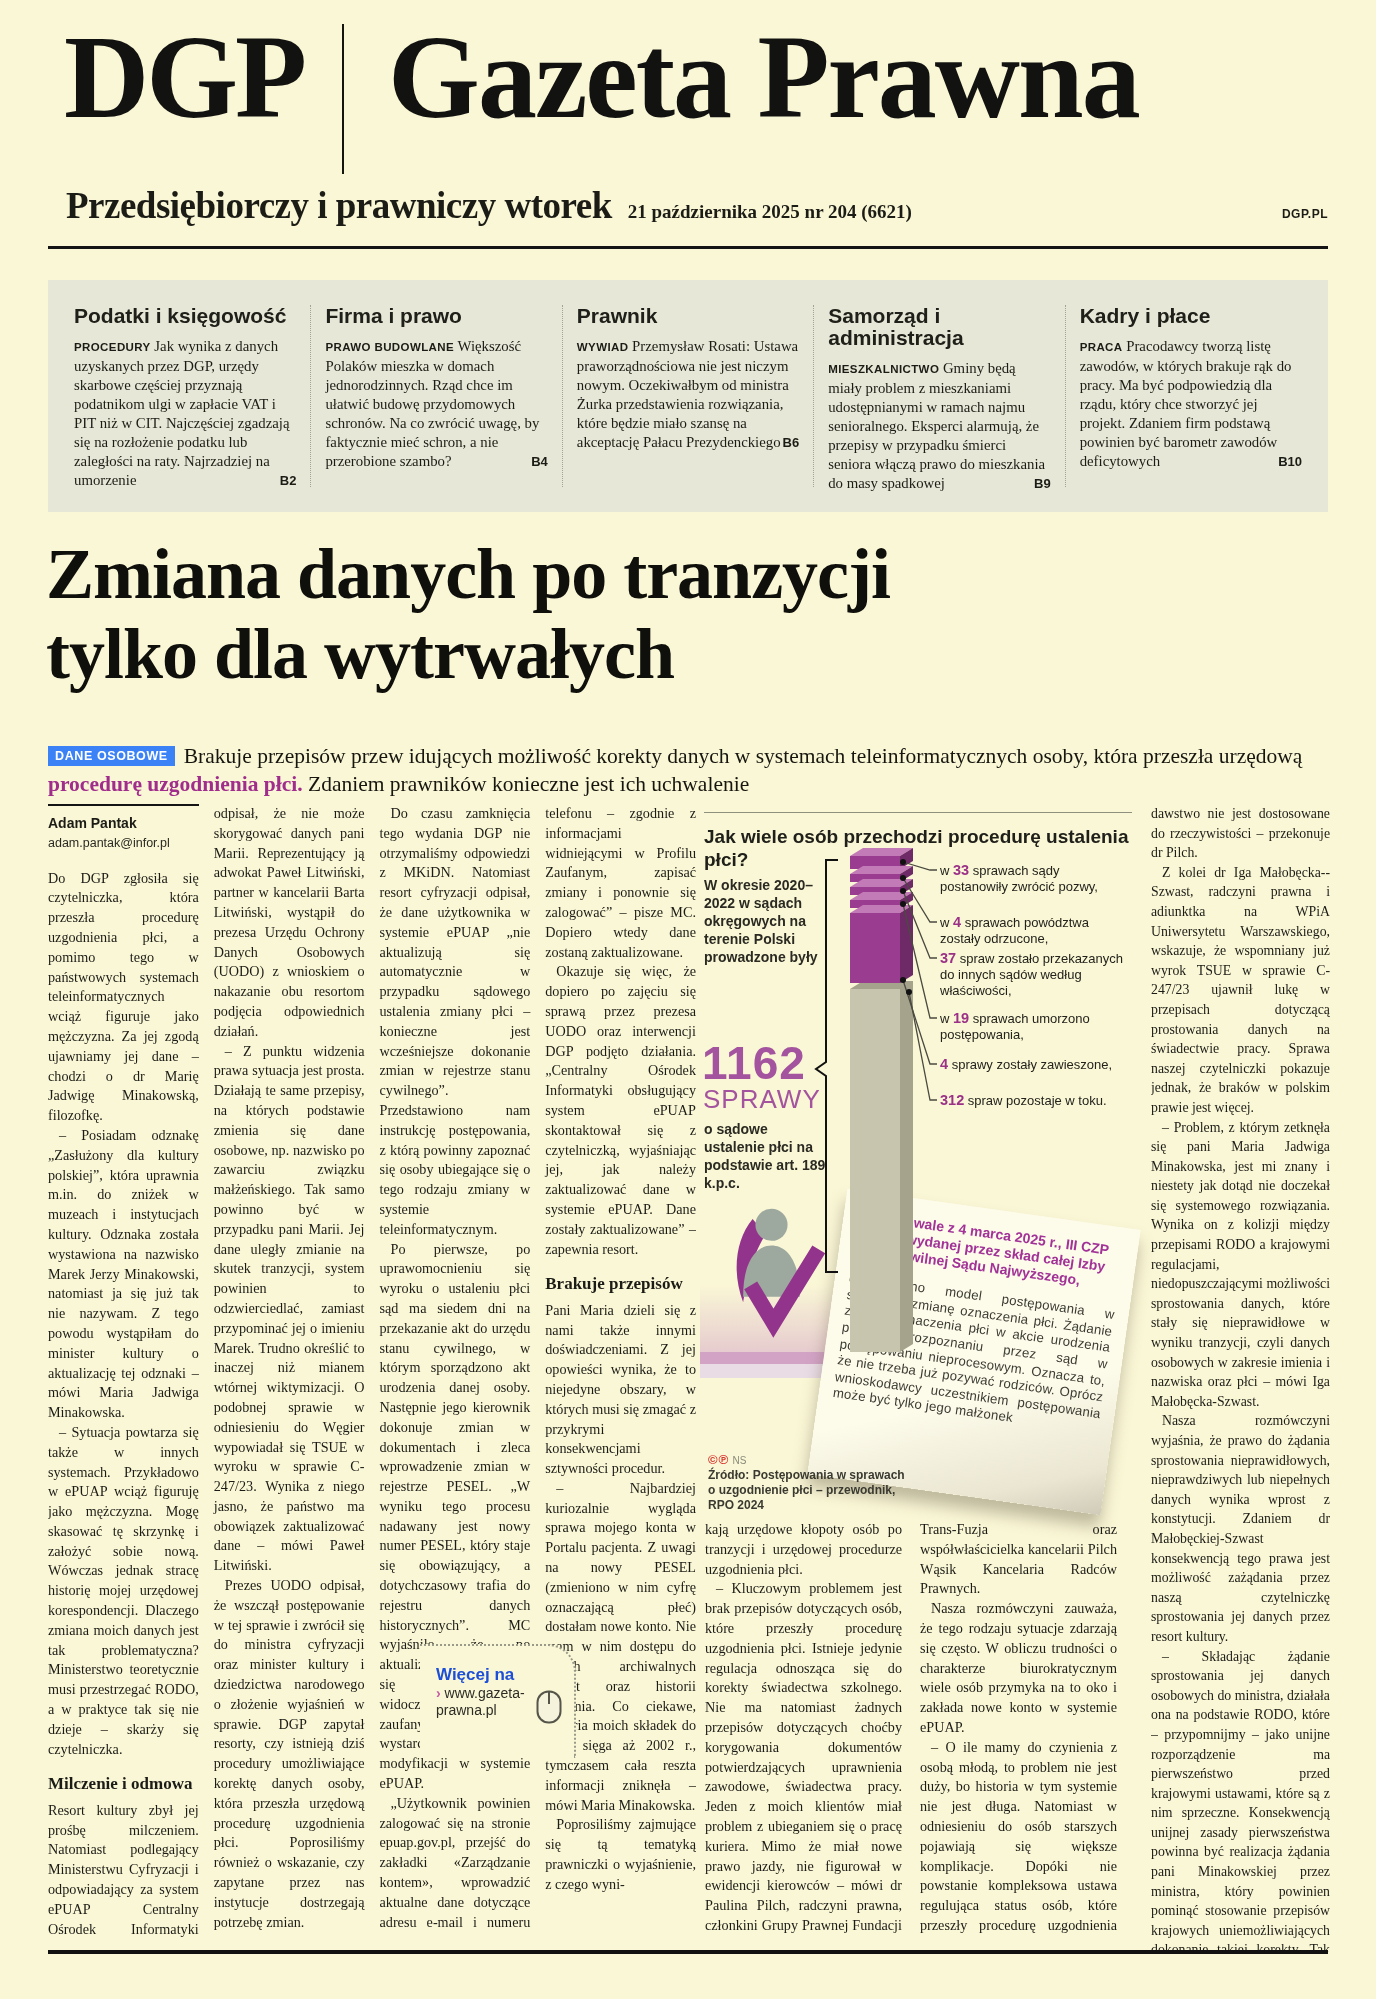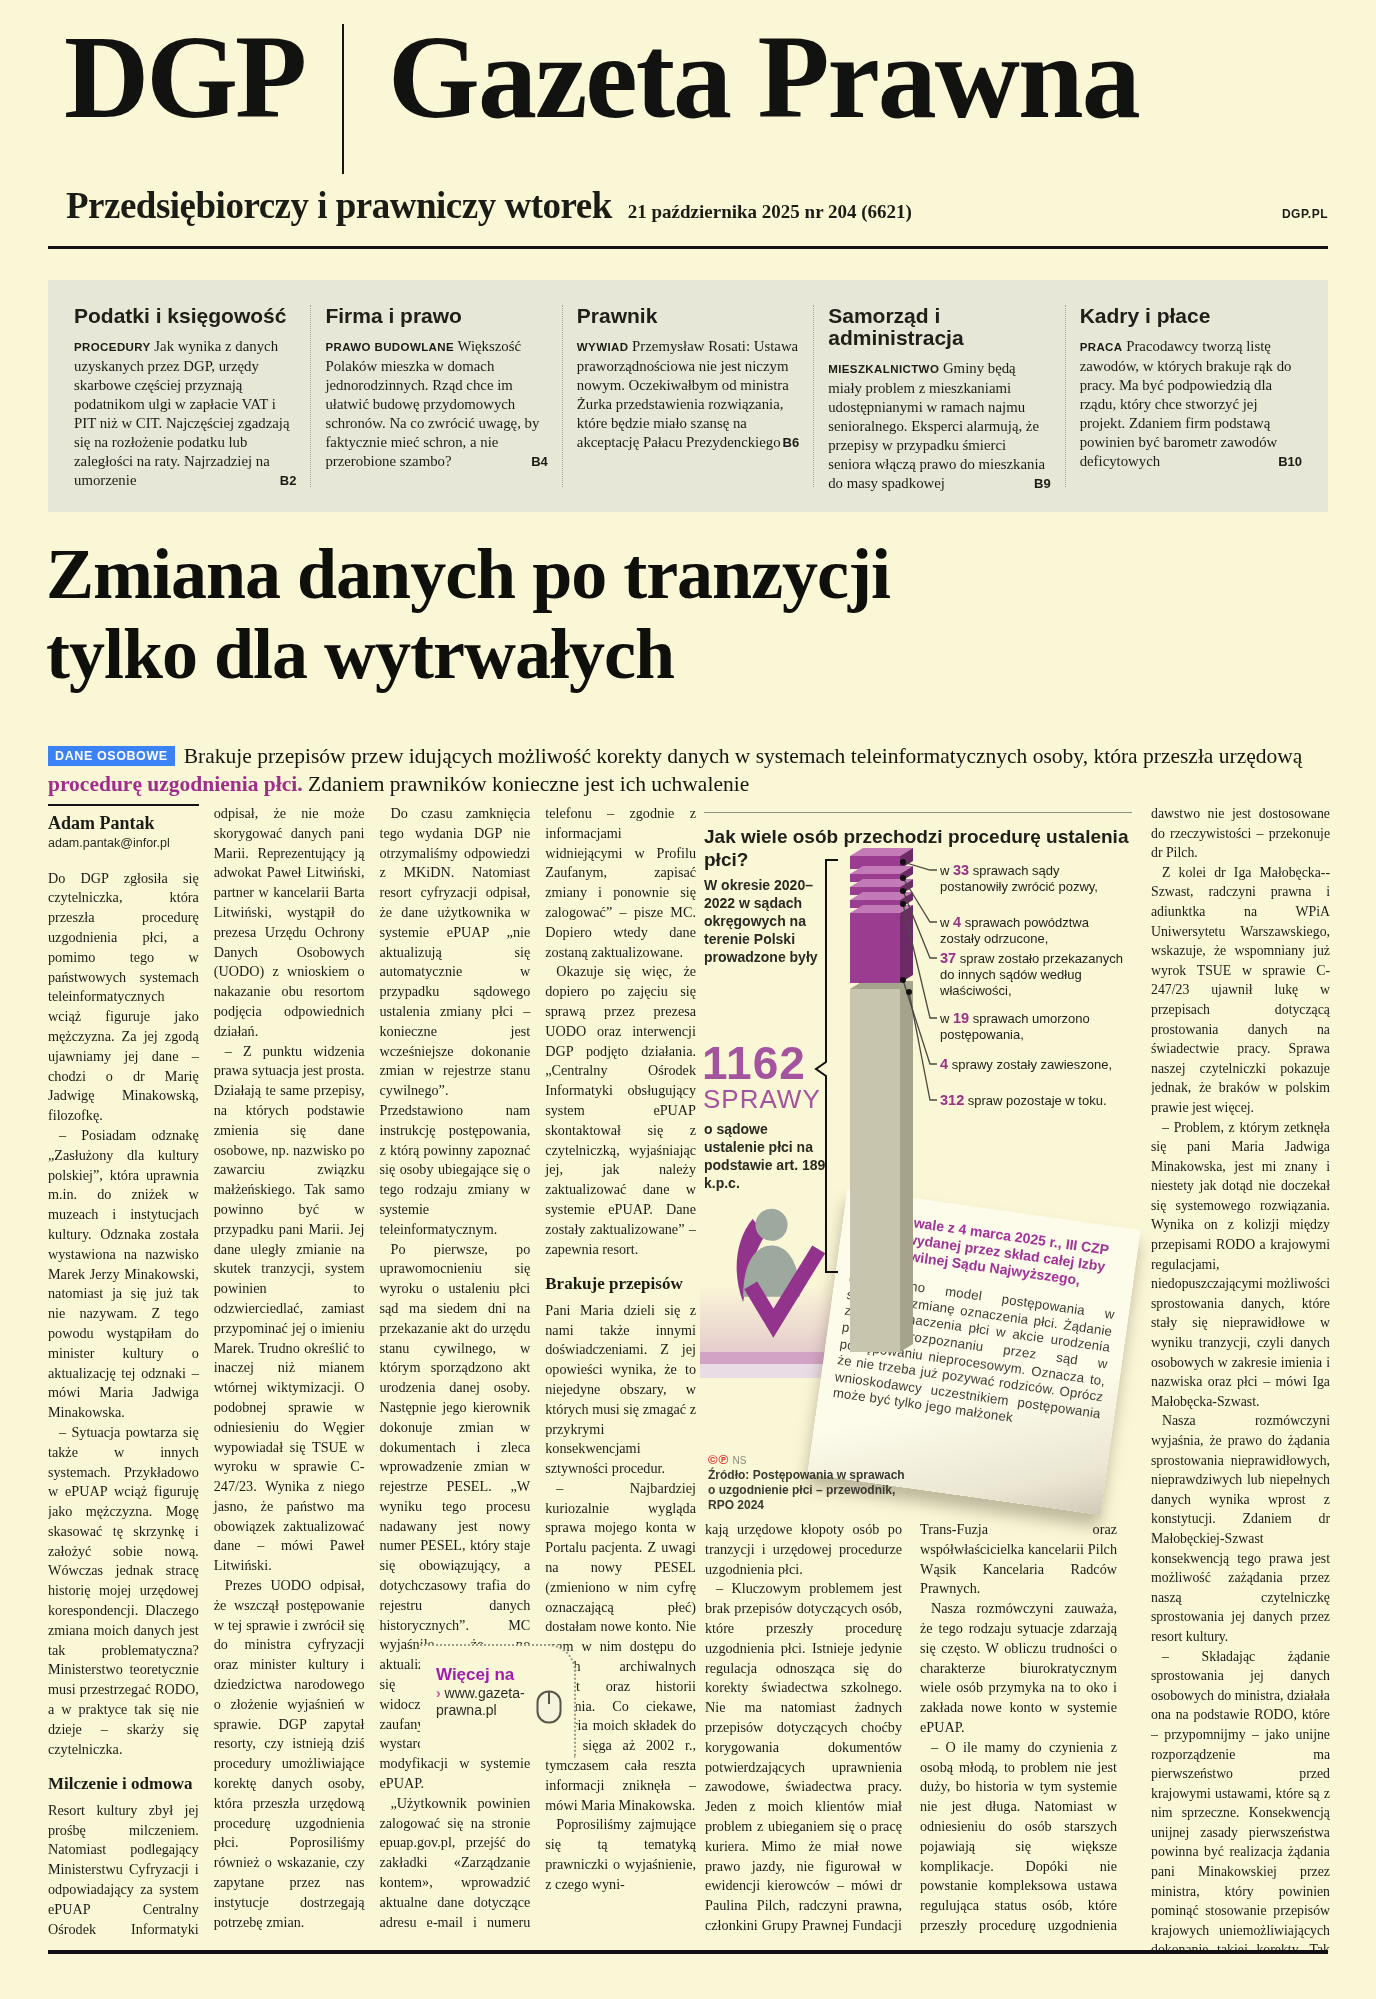--- a/index.html
+++ b/index.html
@@ -36,21 +36,21 @@
               font-weight:bold;font-size:12.5px;line-height:1;letter-spacing:.6px;padding:4px 7px 3px;
               margin-right:9px;position:relative;top:-3px;}
   .lead-accent{color:#A02C8B;font-weight:bold;}
 
   
   .body-cols{position:absolute;left:48px;top:804px;width:648px;height:1148px;
              -webkit-columns:4;columns:4;-webkit-column-gap:15px;column-gap:15px;column-fill:auto;
              overflow:hidden;font-size:14.2px;line-height:19.8px;text-align:justify;overflow-wrap:break-word;}
   .byline{margin-bottom:15px;}
   .byline-rule{height:2px;background:#141414;margin-bottom:8px;}
-  .byline-name{font-family:Liberation Serif, serif;font-weight:bold;font-size:18px;}
+  .byline-name{font-family:Liberation Sans, sans-serif;font-weight:bold;font-size:14px;}
   .byline-email{font-family:"Liberation Sans",sans-serif;font-size:12.5px;color:#2a2a22;}
   .para{margin:0;}
   .para + .para{text-indent:11px;}
   .subhead{font-weight:bold;font-size:17px;line-height:1.2;margin:15px 0 6px;}
   .under-info{position:absolute;left:705px;top:1520px;width:412px;height:432px;
               -webkit-columns:2;columns:2;-webkit-column-gap:18px;column-gap:18px;column-fill:auto;
               overflow:hidden;font-size:14.2px;line-height:19.8px;text-align:justify;}
   .right-col{position:absolute;left:1151px;top:804px;width:179px;height:1148px;overflow:hidden;
              font-size:13.8px;line-height:19.6px;text-align:justify;}
   .bottom-rule{position:absolute;left:48px;right:48px;top:1950px;height:4px;background:#111;}
@@ -79,21 +79,21 @@
   .ig-note-body{font-size:13.2px;line-height:16.6px;color:#3c3c33;text-align:justify;letter-spacing:.2px;}
   .ig-person{position:absolute;left:28px;top:390px;}
   .ig-source{position:absolute;left:8px;top:640px;width:200px;font-weight:bold;font-size:12px;line-height:15px;color:#3a3a30;}
   .ig-rights{color:#D8322A;font-size:13px;letter-spacing:1px;}
   .ig-credit{color:#8a8a7a;font-size:10px;font-weight:normal;text-align:right;}
 
   
   .more-badge{position:absolute;left:420px;top:1644px;width:156px;height:114px;background:#FAF7D6;
               border-top:2px dotted #9a9a88;border-right:2px dotted #9a9a88;border-top-right-radius:28px;
               padding:18px 8px 0 16px;box-sizing:border-box;font-family:"Liberation Sans",sans-serif;}
-  .more-label{color:#a21caf;font-weight:bold;font-size:17px;line-height:1.25;}
+  .more-label{color:#1d4ed8;font-weight:bold;font-size:17px;line-height:1.25;}
   .more-url{font-size:14px;line-height:17px;color:#2c2c24;width:96px;overflow-wrap:break-word;}
   .more-arrow{color:#C55CA5;font-weight:bold;}
   .mouse-icon{position:absolute;right:12px;top:44px;}
 </style>
 </head>
 <body>
 
 <div class="page">
 
   <div class="masthead">

